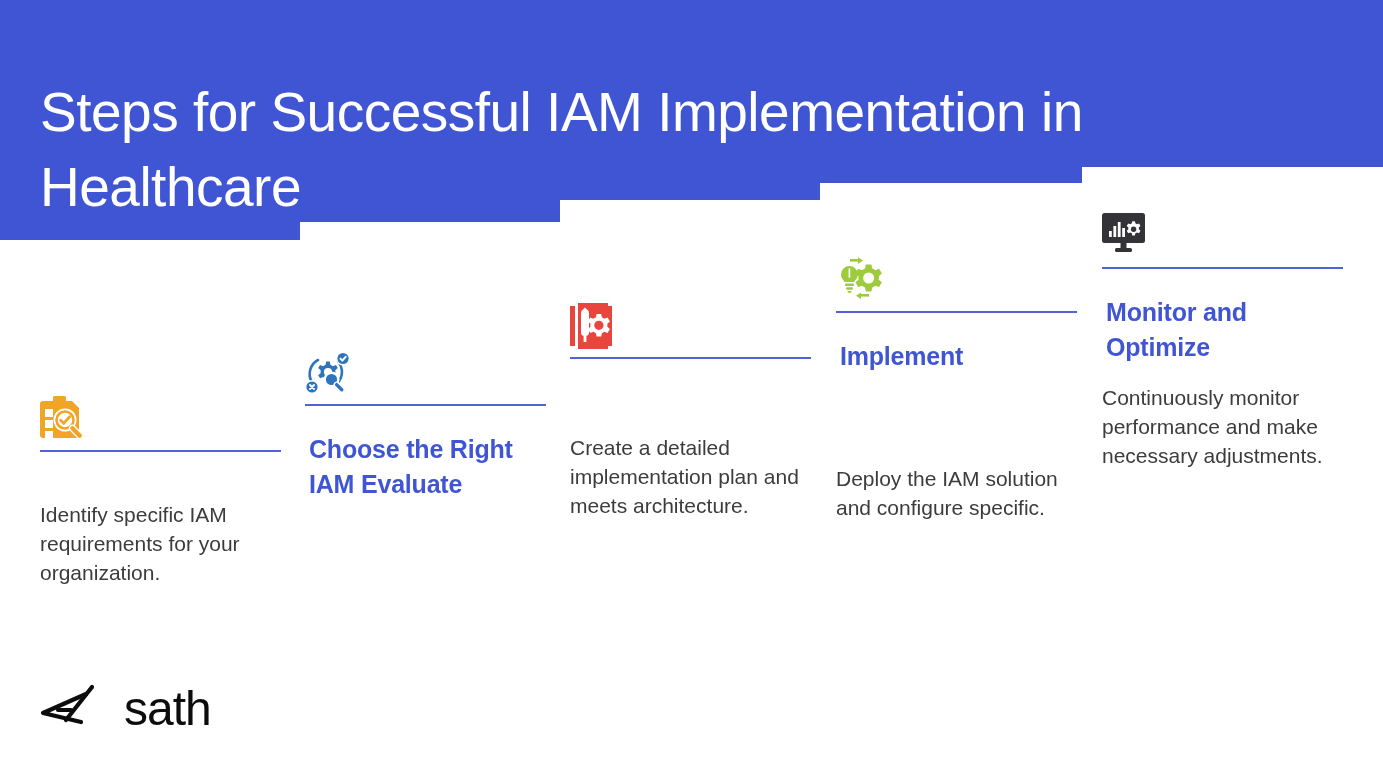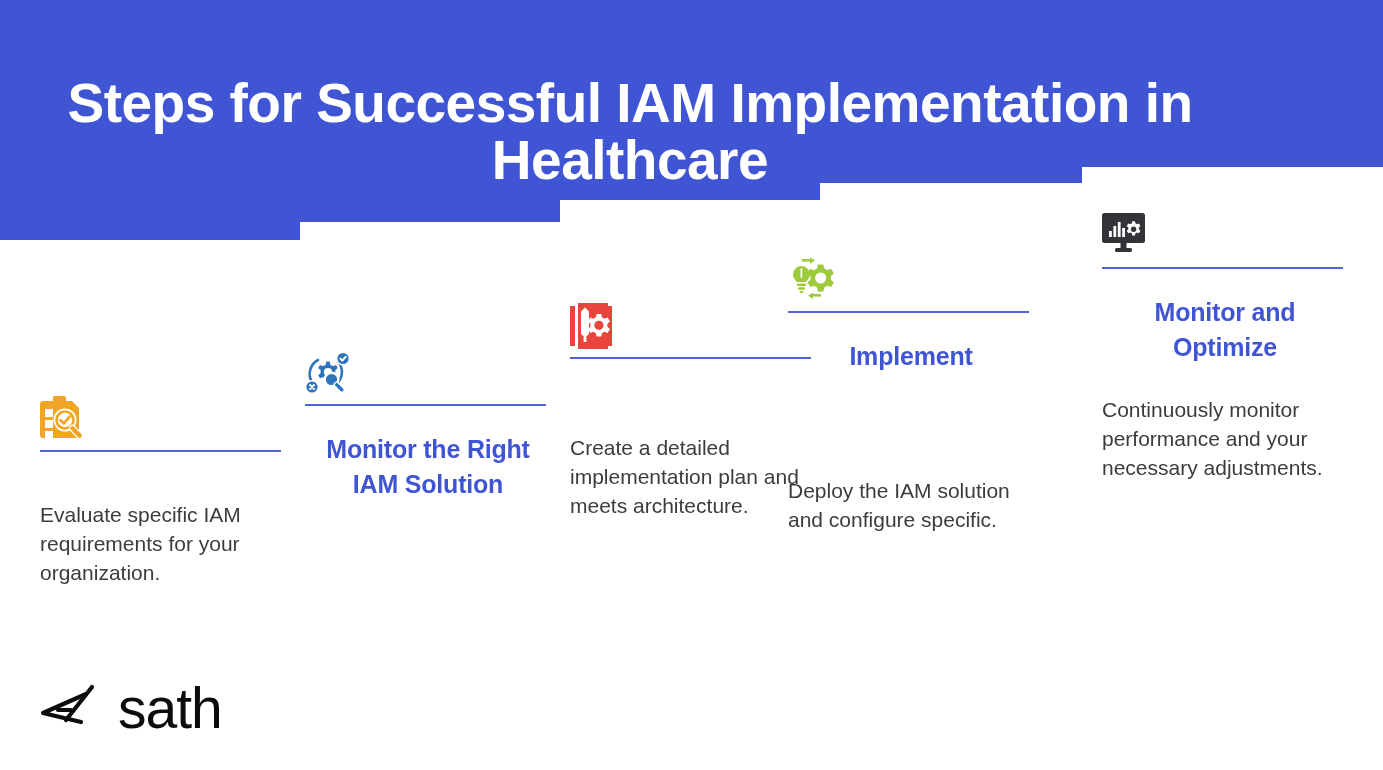--- a/index.html
+++ b/index.html
@@ -34,25 +34,24 @@
     );
   }
 
   #page-title {
     position: absolute;
     left: 40px;
     top: 38px;
     width: 1180px;
     color: #ffffff;
     font-size: 55px;
-    line-height: 57px;
-    font-weight: 700;
+    line-height: 75px;
+    font-weight: 400;
     letter-spacing: -0.5px;
     white-space: pre-line;
-    text-align: center;
   }
 
   
   .step {
     position: absolute;
     width: 246px;
   }
   .step-icon {
     height: 46px;
     margin-bottom: 8px;
@@ -63,61 +62,60 @@
     height: 0;
     border-top: 2px solid #4f62d6;
     margin-bottom: 26px;
   }
   .step-heading {
     color: #4055d4;
     font-size: 25px;
     line-height: 35px;
     font-weight: 700;
     letter-spacing: -0.2px;
-    margin: 16px;
-    text-align: center;
+    margin: 4px;
   }
   .step-body {
     color: #3c3c3c;
     font-size: 21px;
     line-height: 29px;
     font-weight: 400;
     margin: 0;
   }
 
   
   #step-1 { left: 40px; top: 396px; }
   #step-2 { left: 305px; top: 350px; }
   #step-3 { left: 570px; top: 303px; }
-  #step-4 { left: 788px; top: 257px; }
+  #step-4 { left: 836px; top: 257px; }
   #step-5 { left: 1102px; top: 213px; }
 
   #step-1 .gap { height: 22px; }
   #step-2 .gap { height: 10px; }
   #step-3 .gap { height: 48px; }
   #step-4 .gap { height: 86px; }
   #step-5 .gap { height: 14px; }
 
   
   #logo {
     position: absolute;
     left: 40px;
     top: 680px;
     display: flex;
     align-items: center;
     height: 56px;
   }
   #logo-mark { display: block; }
   #logo-word {
-    font-size: 57px;
+    font-size: 48px;
     line-height: 49px;
     color: #0c0c0c;
     font-weight: 400;
     letter-spacing: -1px;
-    margin-left: 2px;
+    margin-left: 8px;
   }
 </style>
 </head>
 <body>
 
 <div id="header-band"></div>
 
 <h1 id="page-title">Steps for Successful IAM Implementation in Healthcare</h1>
 
 <div class="step" id="step-1">
@@ -131,21 +129,21 @@
       <rect x="5" y="35" width="8" height="7" fill="#ffffff"></rect>
       <circle cx="25" cy="24" r="11.5" fill="#ffffff"></circle>
       <circle cx="25" cy="24" r="8.5" fill="none" stroke="#f0a526" stroke-width="2.6"></circle>
       <path d="M20.6 24.2 l3.1 3.2 l5.9 -6.6" fill="none" stroke="#f0a526" stroke-width="2.8" stroke-linecap="round" stroke-linejoin="round"></path>
       <path d="M32.4 32.3 l7.3 7.3" stroke="#ffffff" stroke-width="7" stroke-linecap="round"></path>
       <path d="M32.4 32.3 l7.3 7.3" stroke="#f0a526" stroke-width="4.4" stroke-linecap="round"></path>
     </svg>
   </span>
   <div class="step-rule"></div>
   <div class="gap"></div>
-  <p class="step-body">Evaluate specific IAM requirements for your organization.</p>
+  <p class="step-body">Identify specific IAM requirements for your organization.</p>
 </div>
 
 <div class="step" id="step-2">
   <span class="step-icon">
     <svg width="46" height="46" viewBox="0 0 46 46" xmlns="http://www.w3.org/2000/svg">
       <path d="M6.5 31.5 A16 16 0 0 1 13 10" fill="none" stroke="#2d74bd" stroke-width="2.6" stroke-linecap="round"></path>
       <path d="M33 11.5 A16 16 0 0 1 32 33.5" fill="none" stroke="#2d74bd" stroke-width="2.6" stroke-linecap="round"></path>
       <path d="M21.2 11.5 l3.6 0 l0.6 3.2 a8 8 0 0 1 2.5 1.5 l3.1 -1.2 l1.8 3.1 l-2.5 2.1 a8 8 0 0 1 0 2.9 l2.5 2.1 l-1.8 3.1 l-3.1 -1.2 a8 8 0 0 1 -2.5 1.5 l-0.6 3.2 l-3.6 0 l-0.6 -3.2 a8 8 0 0 1 -2.5 -1.5 l-3.1 1.2 l-1.8 -3.1 l2.5 -2.1 a8 8 0 0 1 0 -2.9 l-2.5 -2.1 l1.8 -3.1 l3.1 1.2 a8 8 0 0 1 2.5 -1.5 z" fill="#2d74bd"></path>
       <circle cx="23" cy="22" r="4.1" fill="#ffffff"></circle>
       <circle cx="26.5" cy="29.5" r="8" fill="#ffffff"></circle>
@@ -154,21 +152,21 @@
       <path d="M31.6 34.6 l5.2 5.2" stroke="#2d74bd" stroke-width="3.4" stroke-linecap="round"></path>
       <circle cx="38" cy="8.5" r="7" fill="#ffffff"></circle>
       <circle cx="38" cy="8.5" r="5.6" fill="#2d74bd"></circle>
       <path d="M35.4 8.6 l1.9 1.9 l3.4 -3.7" fill="none" stroke="#ffffff" stroke-width="1.9" stroke-linecap="round" stroke-linejoin="round"></path>
       <circle cx="7" cy="37" r="7" fill="#ffffff"></circle>
       <circle cx="7" cy="37" r="5.6" fill="#2d74bd"></circle>
       <path d="M5 35 l4 4 M9 35 l-4 4" stroke="#ffffff" stroke-width="1.9" stroke-linecap="round"></path>
     </svg>
   </span>
   <div class="step-rule"></div>
-  <h2 class="step-heading">Monitor the Right IAM Solution</h2>
+  <h2 class="step-heading">Choose the Right IAM Evaluate</h2>
   <div class="gap"></div>
 </div>
 
 <div class="step" id="step-3">
   <span class="step-icon">
     <svg width="42" height="46" viewBox="0 0 42 46" xmlns="http://www.w3.org/2000/svg">
       <rect x="0" y="3" width="5" height="40" fill="#e8453c"></rect>
       <rect x="5" y="5.5" width="3" height="3.2" fill="#ffffff"></rect>
       <rect x="5" y="12" width="3" height="3.2" fill="#ffffff"></rect>
       <rect x="5" y="18.5" width="3" height="3.2" fill="#ffffff"></rect>
@@ -221,21 +219,21 @@
       <rect x="20.2" y="15" width="2.8" height="9" fill="#ffffff"></rect>
       <path d="M30.3 8.2 l2.6 0 l0.45 2.1 a5.6 5.6 0 0 1 1.6 0.93 l2.05 -0.78 l1.45 2.55 l-1.65 1.4 a5.6 5.6 0 0 1 0 1.85 l1.65 1.4 l-1.45 2.55 l-2.05 -0.78 a5.6 5.6 0 0 1 -1.6 0.93 l-0.45 2.1 l-2.6 0 l-0.45 -2.1 a5.6 5.6 0 0 1 -1.6 -0.93 l-2.05 0.78 l-1.45 -2.55 l1.65 -1.4 a5.6 5.6 0 0 1 0 -1.85 l-1.65 -1.4 l1.45 -2.55 l2.05 0.78 a5.6 5.6 0 0 1 1.6 -0.93 z" fill="#ffffff"></path>
       <circle cx="31.6" cy="16.2" r="2.7" fill="#343438"></circle>
       <rect x="18.5" y="30" width="6" height="5" fill="#343438"></rect>
       <rect x="13" y="35" width="17" height="4" rx="1.6" fill="#343438"></rect>
     </svg>
   </span>
   <div class="step-rule"></div>
   <h2 class="step-heading">Monitor and Optimize</h2>
   <div class="gap"></div>
-  <p class="step-body">Continuously monitor performance and your necessary adjustments.</p>
+  <p class="step-body">Continuously monitor performance and make necessary adjustments.</p>
 </div>
 
 <div id="logo">
   <span id="logo-mark">
     <svg width="76" height="48" viewBox="0 0 76 48" xmlns="http://www.w3.org/2000/svg">
       <path d="M52 5 L26 38" stroke="#0c0c0c" stroke-width="4.2" stroke-linecap="round"></path>
       <path d="M46 12 L3 31 L41 40" fill="none" stroke="#0c0c0c" stroke-width="4.2" stroke-linecap="round" stroke-linejoin="round"></path>
       <path d="M18 28 L31 28" stroke="#0c0c0c" stroke-width="4.2" stroke-linecap="round"></path>
     </svg>
   </span>

